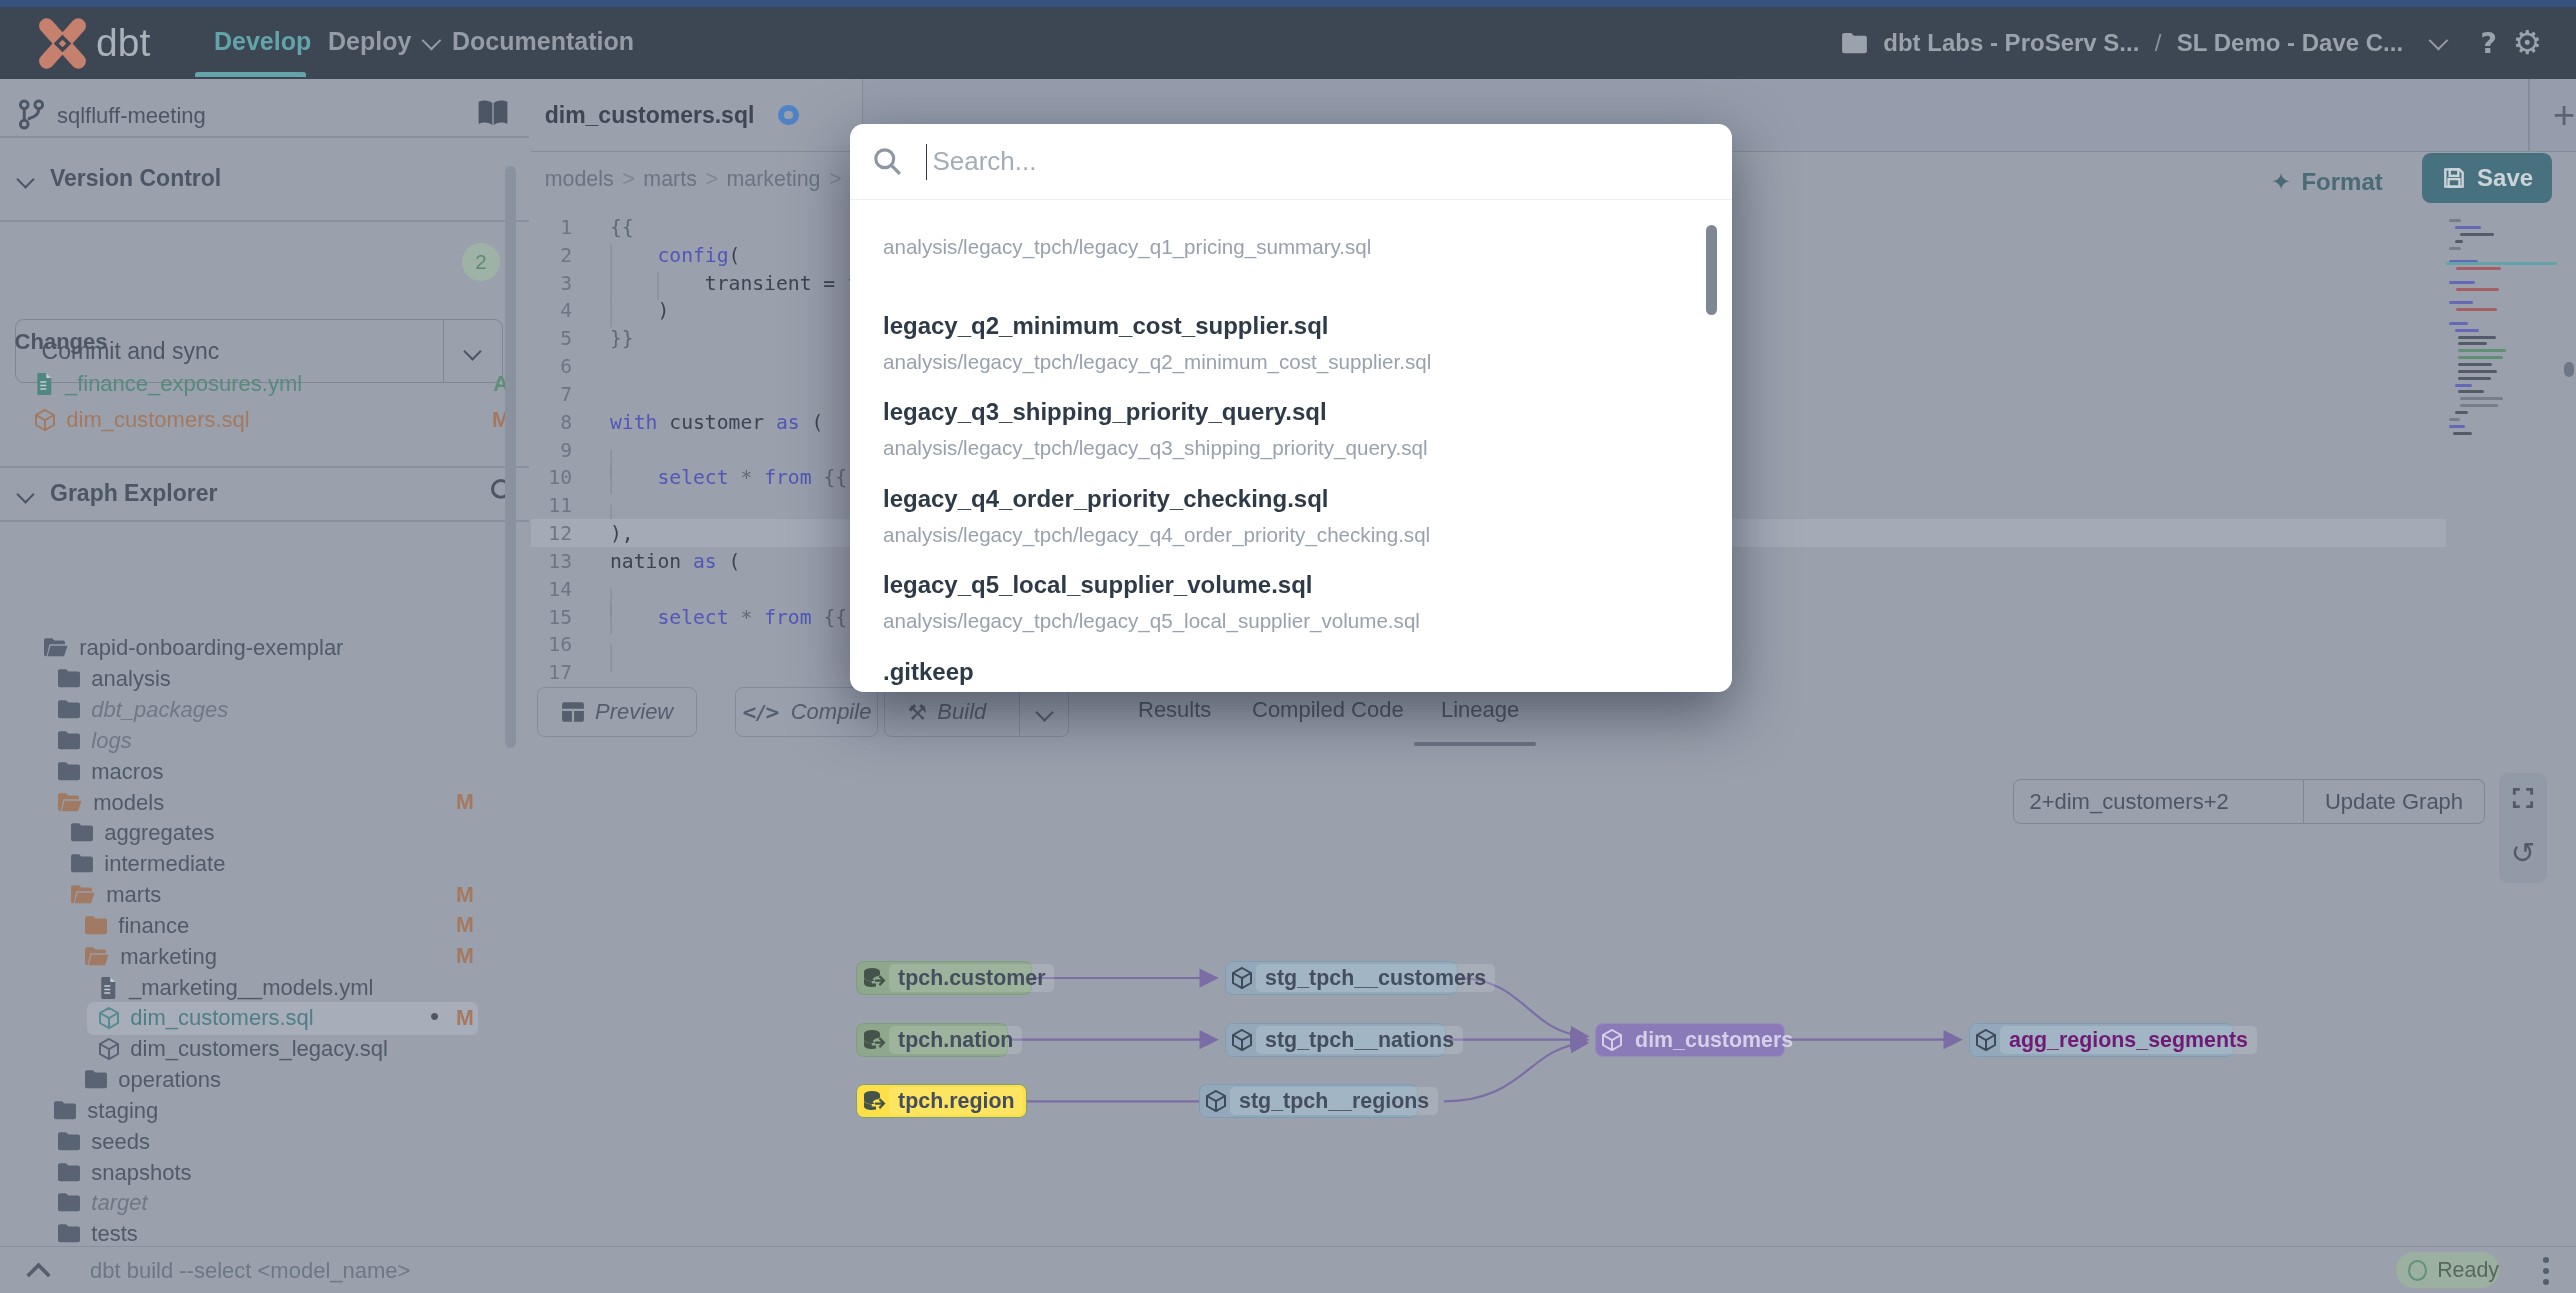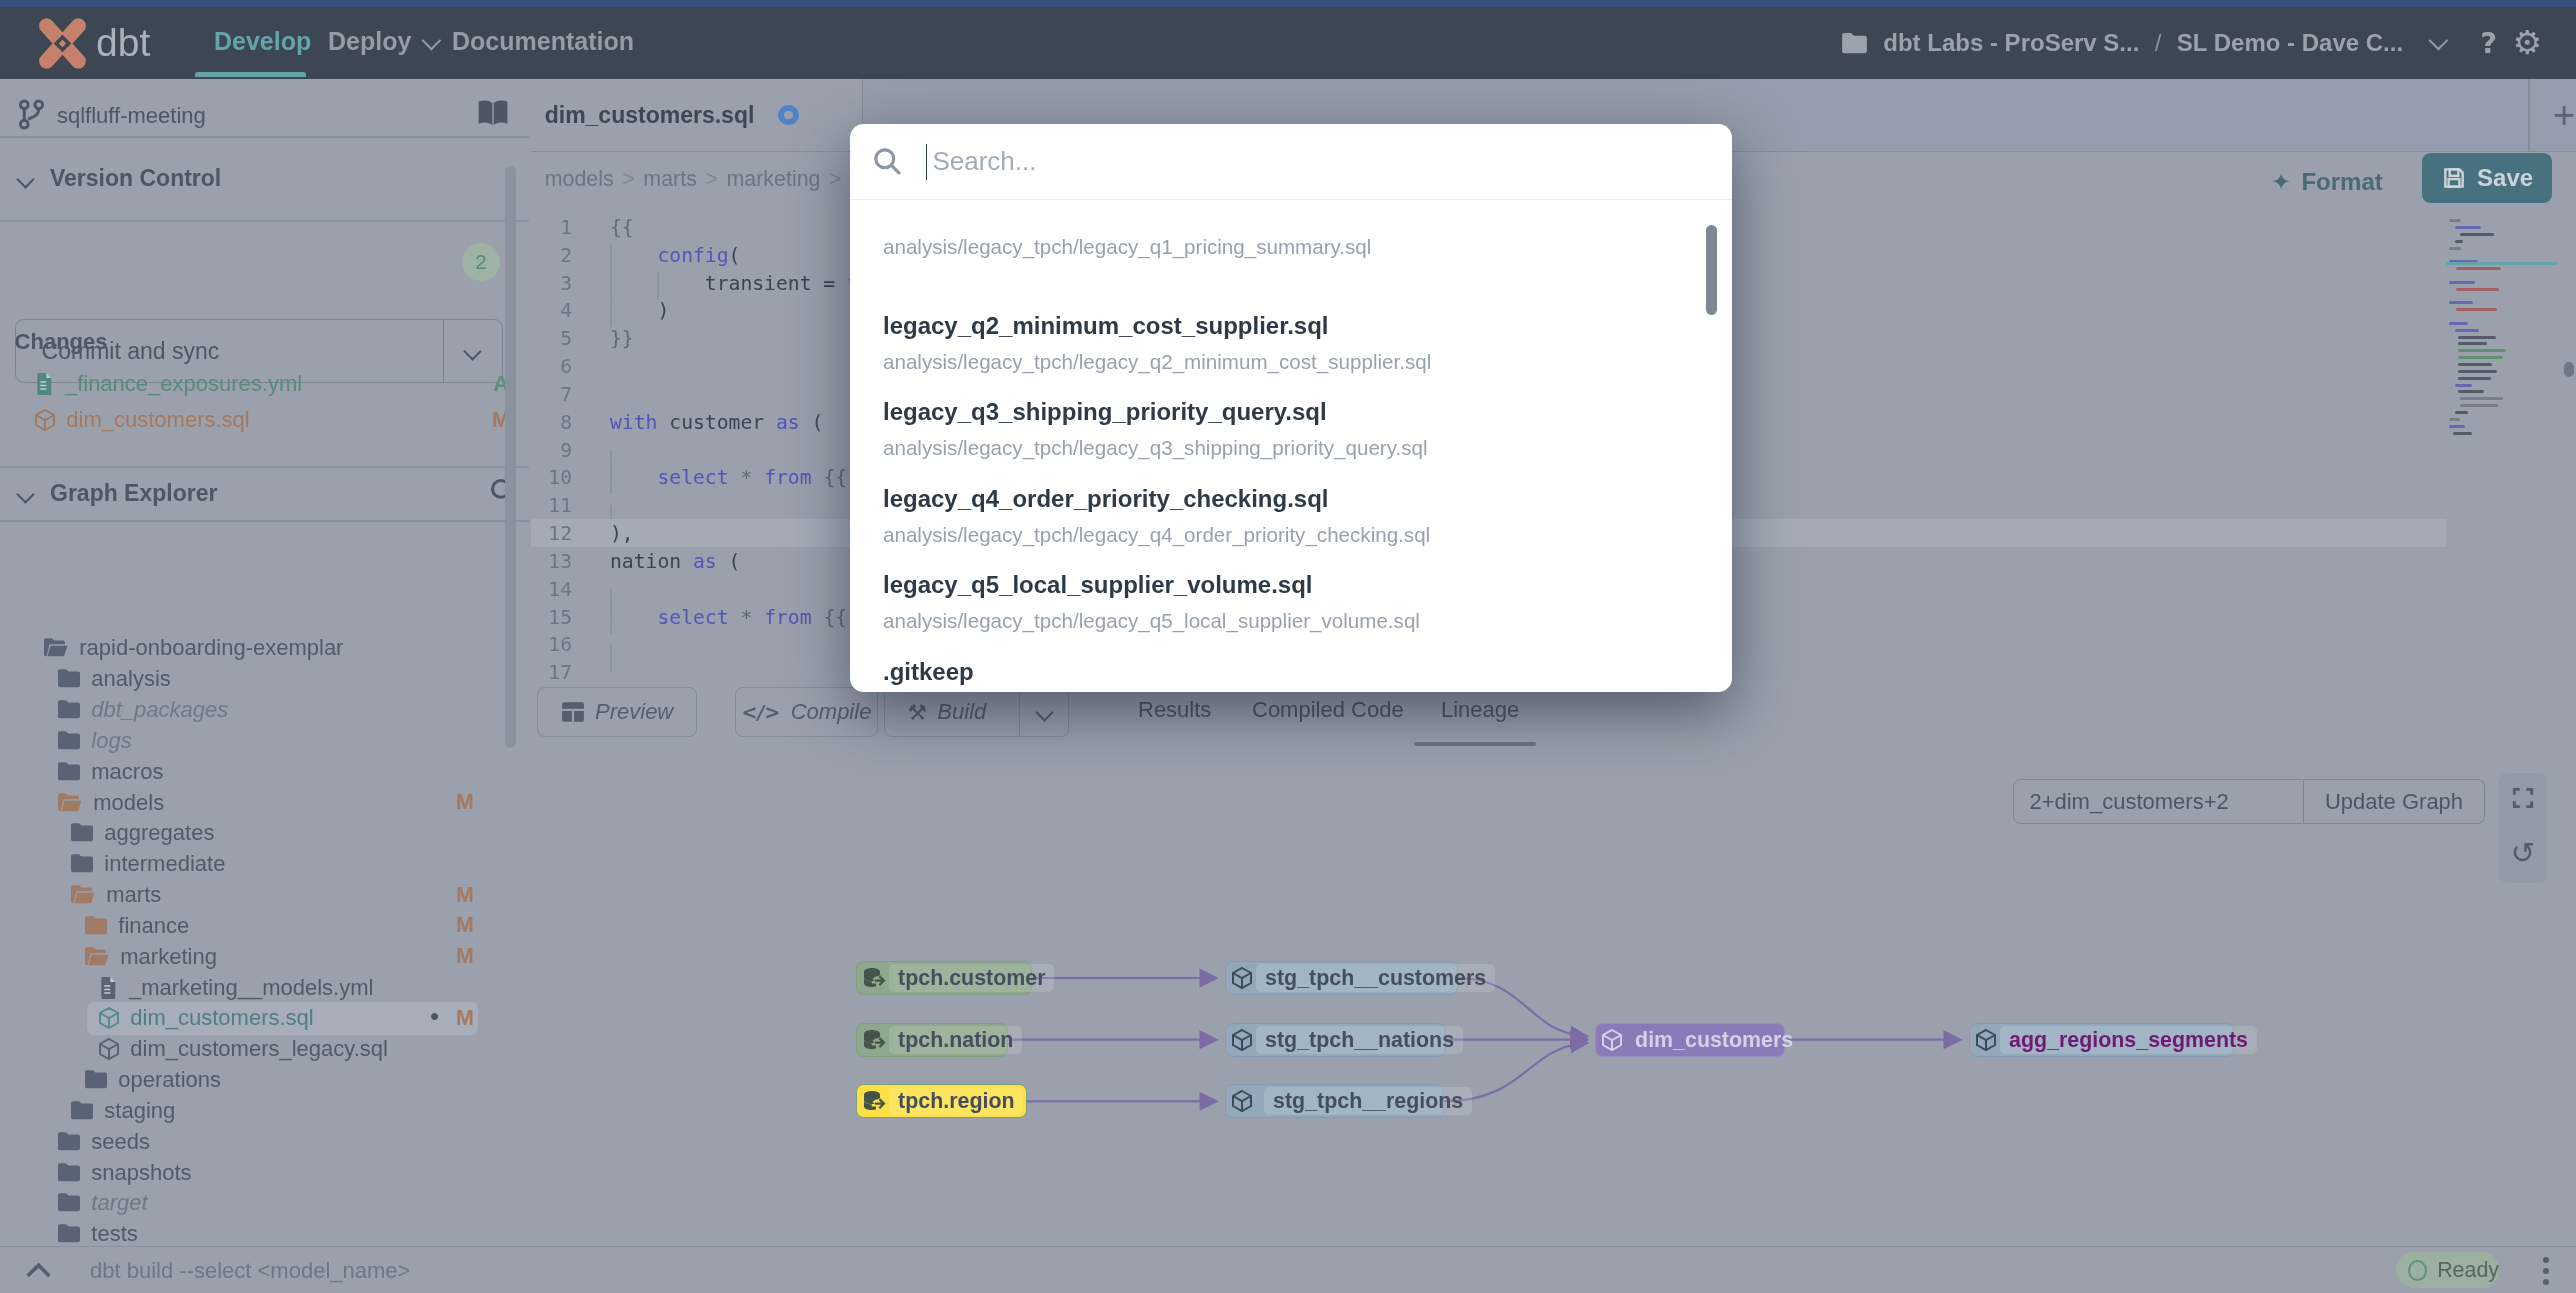--- a/index.html
+++ b/index.html
@@ -327,21 +327,21 @@
           <span class="lbl ">dim_customers_legacy.sql</span>
         </div>
         <div class="titem" style="top: 524px; left: 84px;">
           <span class="icon">
             <svg width="24" height="20.6" viewBox="0 0 24 20">
               <path d="M1 3c0-1.2.8-2 2-2h6l2.3 2.3H21c1.2 0 2 .8 2 2V17c0 1.2-.8 2-2 2H3c-1.2 0-2-.8-2-2z" fill="#596374"></path>
             </svg>
           </span>
           <span class="lbl ">operations</span>
         </div>
-        <div class="titem" style="top: 555px; left: 70px;">
+        <div class="titem" style="top: 555px; left: 53px;">
           <span class="icon">
             <svg width="24" height="20.6" viewBox="0 0 24 20">
               <path d="M1 3c0-1.2.8-2 2-2h6l2.3 2.3H21c1.2 0 2 .8 2 2V17c0 1.2-.8 2-2 2H3c-1.2 0-2-.8-2-2z" fill="#596374"></path>
             </svg>
           </span>
           <span class="lbl ">staging</span>
         </div>
         <div class="titem" style="top: 586px; left: 57px;">
           <span class="icon">
             <svg width="24" height="20.6" viewBox="0 0 24 20">
@@ -609,21 +609,21 @@
           </div>
           <div class="lnode model" style="left: 694px; top: 271px; width: 221px; background: rgb(147, 169, 187); border-color: rgb(126, 157, 179);">
             <span class="icon" style="margin-left:5.1px;">
               <svg width="22" height="24" viewBox="0 0 22 24" fill="none" stroke="#3e4a59" stroke-width="2">
                 <path d="M11 2 L20 7 V17 L11 22 L2 17 V7 Z"></path>
                 <path d="M2 7 L11 12 L20 7 M11 12 V22"></path>
               </svg>
             </span>
             <span class="nlbl" style="color:#454e5f">stg_tpch__nations</span>
           </div>
-          <div class="lnode model" style="left: 694px; top: 332px; width: 219px; background: rgb(147, 169, 187); border-color: rgb(126, 157, 179); gap: 8px;">
+          <div class="lnode model" style="left: 668px; top: 332px; width: 219px; background: rgb(147, 169, 187); border-color: rgb(126, 157, 179);">
             <span class="icon" style="margin-left:5.1px;">
               <svg width="22" height="24" viewBox="0 0 22 24" fill="none" stroke="#3e4a59" stroke-width="2">
                 <path d="M11 2 L20 7 V17 L11 22 L2 17 V7 Z"></path>
                 <path d="M2 7 L11 12 L20 7 M11 12 V22"></path>
               </svg>
             </span>
             <span class="nlbl" style="color:#454e5f">stg_tpch__regions</span>
           </div>
           <div class="lnode selected" style="left: 1064px; top: 271px; width: 190px; background: rgb(138, 122, 184); border-color: rgb(154, 140, 196);">
             <span class="icon" style="margin-left:5.1px;">

